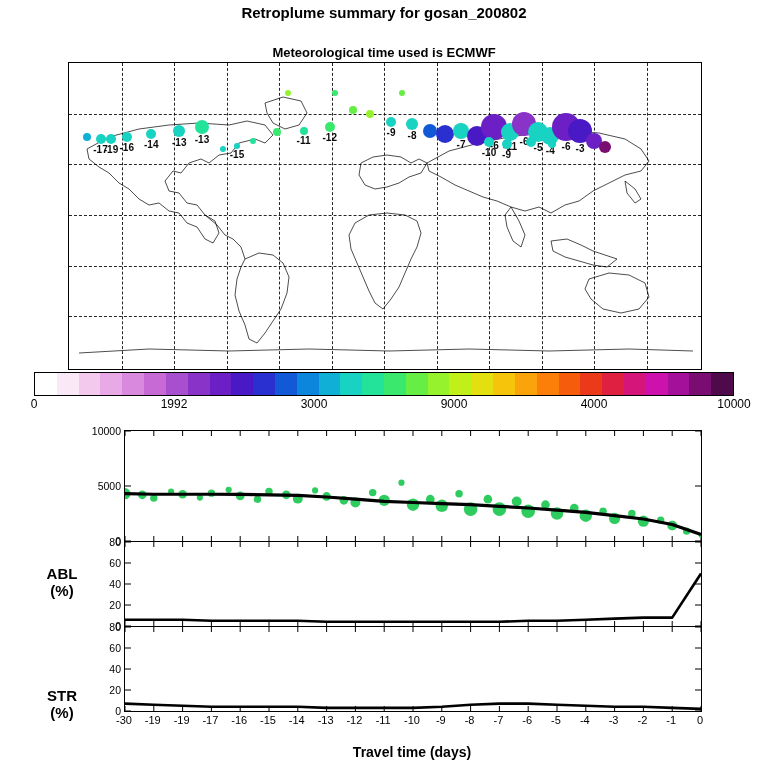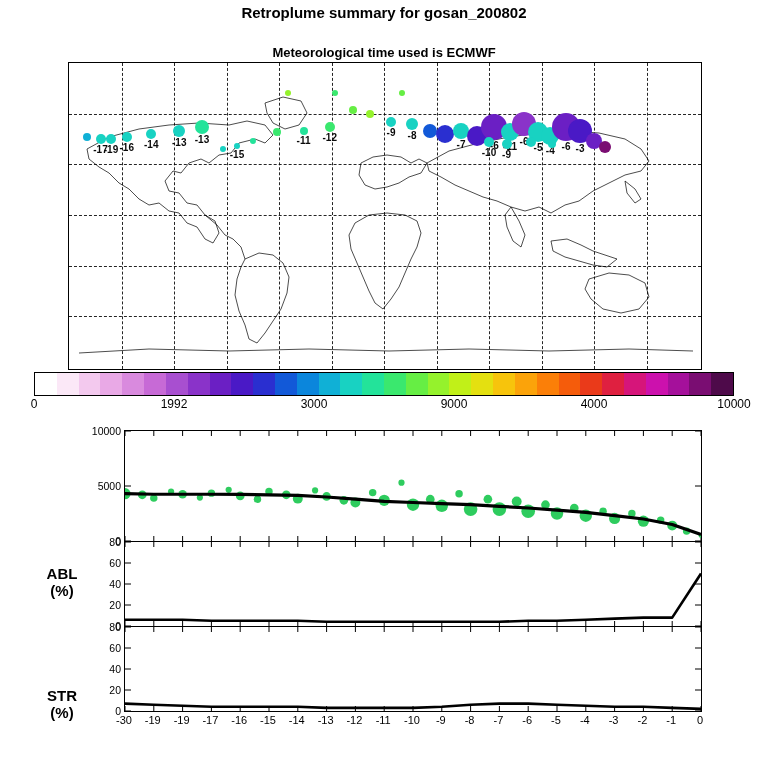--- a/index.html
+++ b/index.html
@@ -448,13 +448,14 @@
       <div class="xlab" style="left: 345.6px; top: 0px;">-8</div>
       <div class="xlab" style="left: 374.4px; top: 0px;">-7</div>
       <div class="xlab" style="left: 403.2px; top: 0px;">-6</div>
       <div class="xlab" style="left: 432px; top: 0px;">-5</div>
       <div class="xlab" style="left: 460.8px; top: 0px;">-4</div>
       <div class="xlab" style="left: 489.6px; top: 0px;">-3</div>
       <div class="xlab" style="left: 518.4px; top: 0px;">-2</div>
       <div class="xlab" style="left: 547.2px; top: 0px;">-1</div>
       <div class="xlab" style="left: 576px; top: 0px;">0</div>
     </div>
+  <div id="xaxis-title">Travel time (days)</div>
 </div>
 
 </body></html>

